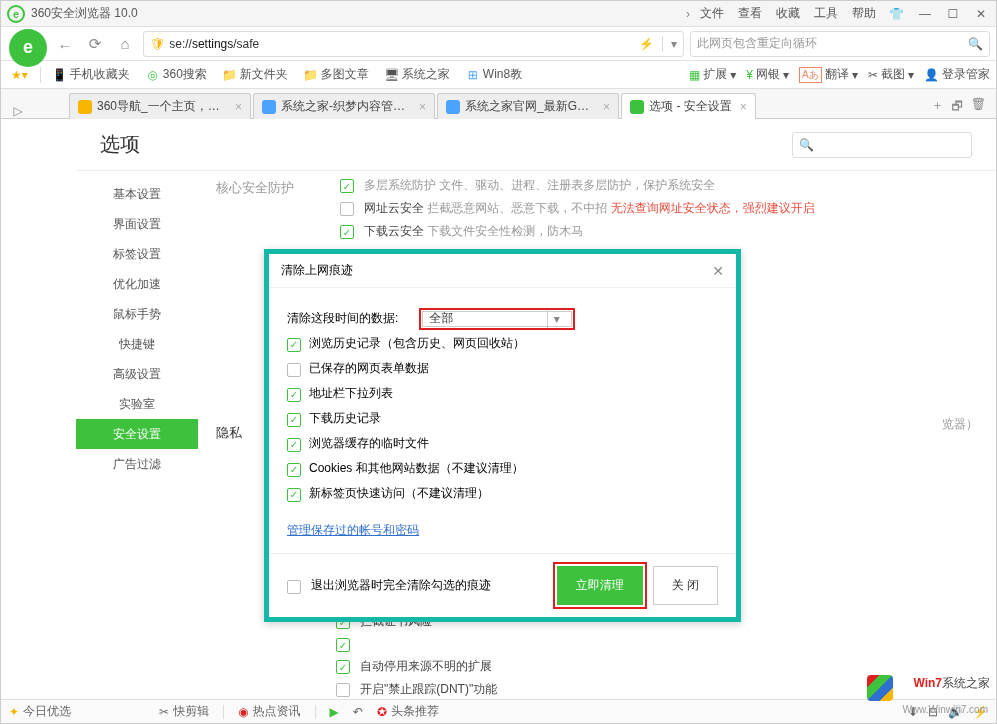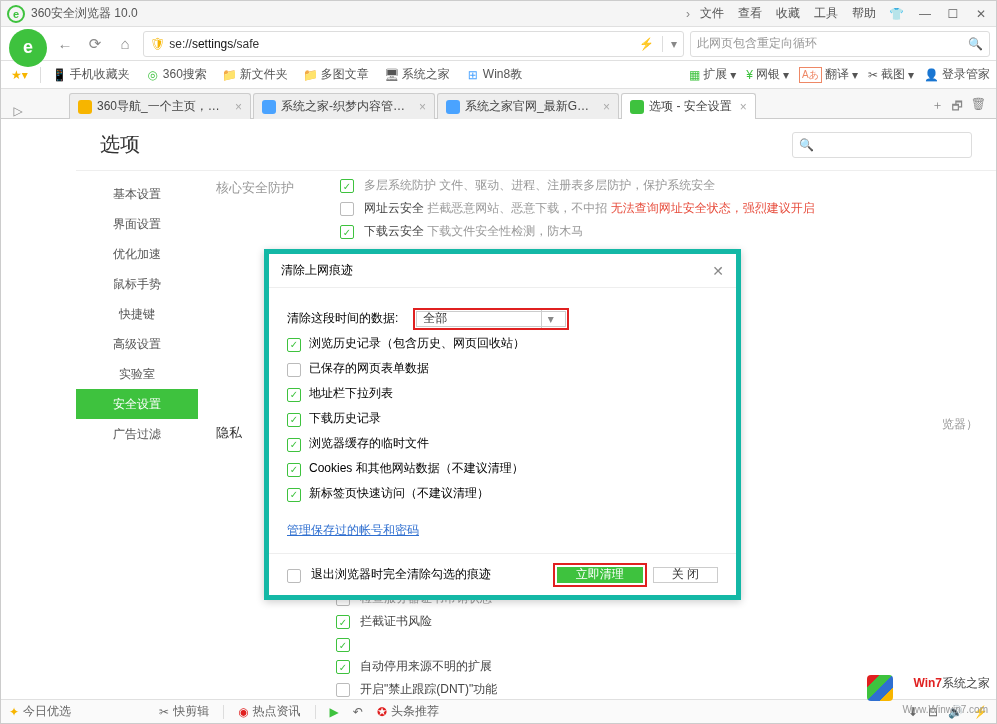--- a/index.html
+++ b/index.html
@@ -54,27 +54,27 @@
 .sec-row{display:flex;align-items:flex-start;gap:10px;margin:6px 0}
 .chk{width:14px;height:14px;border:1px solid #3ec23e;border-radius:2px;display:inline-flex;align-items:center;justify-content:center;color:#3ec23e;font-size:10px;flex-shrink:0;margin-top:2px}
 .chk.off{border-color:#bbb;color:transparent}
 .gray{color:#999}
 .red{color:#e74c3c}
 .dialog{position:absolute;left:263px;top:248px;width:477px;background:#fff;border:5px solid #14b8a6;box-shadow:0 2px 8px rgba(0,0,0,.2);z-index:10}
 .dlg-title{height:34px;display:flex;align-items:center;padding:0 12px;border-bottom:1px solid #eee}
 .dlg-title .dx{margin-left:auto;color:#888;font-size:14px}
 .dlg-body{padding:14px 18px}
 .dlg-row{display:flex;align-items:center;margin:8px 0;gap:8px}
-.time-label{margin-right:10px}
+.time-label{margin-right:16px}
 .time-select{width:150px;height:16px;border:1px solid #ccc;display:flex;align-items:center;padding:0 6px;color:#333;outline:2px solid #e02020;outline-offset:1px}
 .time-select .arr{margin-left:auto;width:18px;height:18px;border-left:1px solid #ccc;display:flex;align-items:center;justify-content:center;color:#888}
 .link-blue{color:#2f6fd0;text-decoration:underline;margin-top:12px;display:inline-block}
 .dlg-foot{border-top:1px solid #eee;padding:12px 18px;display:flex;align-items:center;gap:10px}
 .dlg-foot .spacer{flex:1}
-.btn{height:16px;padding:0 18px;display:inline-flex;align-items:center;justify-content:center;border:1px solid #ccc;background:#fff;color:#333}
+.btn{height:39px;padding:0 18px;display:inline-flex;align-items:center;justify-content:center;border:1px solid #ccc;background:#fff;color:#333}
 .btn.primary{background:#3ec23e;border-color:#3ec23e;color:#fff;outline:2px solid #e02020;outline-offset:2px}
 .statusbar{position:absolute;bottom:0;left:0;right:0;height:24px;border-top:1px solid #e0e0e0;display:flex;align-items:center;padding:0 8px;gap:14px;color:#666;background:#fafafa}
 .statusbar .sb-item{display:flex;align-items:center;gap:4px}
 .statusbar .sb-sep{width:1px;height:14px;background:#ddd}
 .statusbar .sb-right{margin-left:auto;display:flex;gap:10px;align-items:center}
 .wm{position:absolute;right:6px;bottom:22px;display:flex;gap:20px;font-size:12px;color:#444;z-index:20}
 .wm .flag{width:26px;height:26px;border-radius:4px;background:linear-gradient(135deg,#e02020 0 25%,#3ec23e 25% 50%,#2f6fd0 50% 75%,#f7b500 75%)}
 .wm b{color:#e02020}
 .wm-sub{position:absolute;right:8px;bottom:8px;font-size:10px;color:#999;z-index:20}
 .url-path{color:#333}
@@ -196,20 +196,21 @@
     <div class="settings-head">
       <h1>选项</h1>
       <div class="settings-search">
           <span>🔍</span>
         </div>
     </div>
     <div class="settings-body">
       <div class="side-nav">
         <div class="item">基本设置</div>
         <div class="item">界面设置</div>
+        <div class="item">标签设置</div>
         <div class="item">优化加速</div>
         <div class="item">鼠标手势</div>
         <div class="item">快捷键</div>
         <div class="item">高级设置</div>
         <div class="item">实验室</div>
         <div class="item active">安全设置</div>
         <div class="item">广告过滤</div>
       </div>
       <div class="main-area">
         <div style="display:flex;gap:46px">

